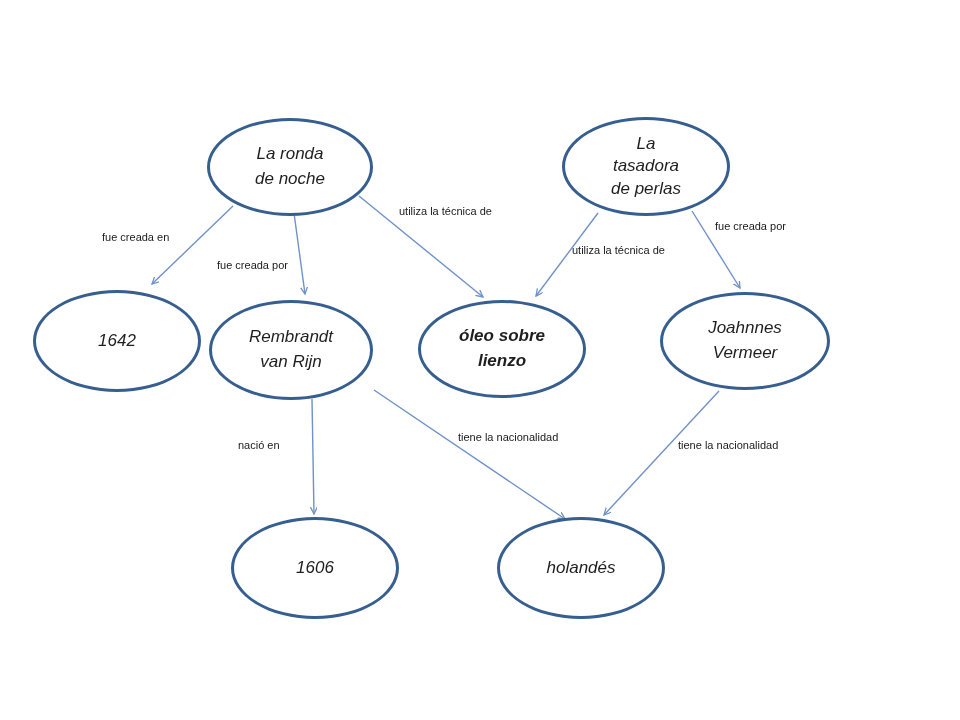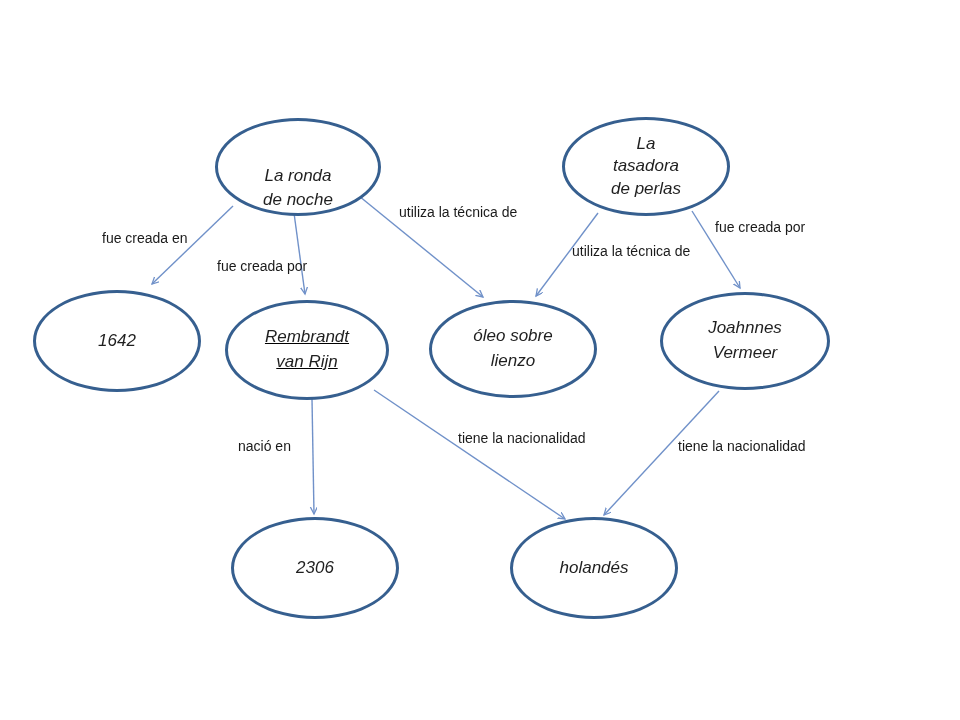--- a/index.html
+++ b/index.html
@@ -35,21 +35,21 @@
   }
   .node-label {
     font-style: italic;
     font-size: 17px;
     line-height: 1.45;
     color: #1f1f1f;
     white-space: pre-line;
   }
   .edge-label {
     position: absolute;
-    font-size: 14px;
+    font-size: 11px;
     line-height: 1.1;
     color: #1a1a1a;
     white-space: nowrap;
   }
 </style>
 </head>
 <body>
 
 <div id="canvas">
 
@@ -64,55 +64,55 @@
       <line x1="294" y1="213" x2="305" y2="294" marker-end="url(#openArrow)"></line>
       <line x1="359" y1="196" x2="483" y2="297" marker-end="url(#openArrow)"></line>
       <line x1="598" y1="213" x2="536" y2="296" marker-end="url(#openArrow)"></line>
       <line x1="692" y1="211" x2="740" y2="288" marker-end="url(#openArrow)"></line>
       <line x1="312" y1="399" x2="314" y2="514" marker-end="url(#openArrow)"></line>
       <line x1="374" y1="390" x2="565" y2="519" marker-end="url(#openArrow)"></line>
       <line x1="719" y1="391" x2="604" y2="515" marker-end="url(#openArrow)"></line>
     </g>
   </svg>
 
-  <div class="node" style="left:215px; top:118px; width:166px; height:98px;align-items:flex-end;">
+  <div class="node" style="left:207px; top:118px; width:166px; height:98px;">
     <span class="node-label">La ronda
 de noche</span>
   </div>
 
   <div class="node" style="left:562px; top:117px; width:168px; height:99px;justify-content:center;">
     <span class="node-label" style="line-height:1.3;">La
 tasadora
 de perlas</span>
   </div>
 
   <div class="node" style="left:33px; top:290px; width:168px; height:102px;align-items:center;">
     <span class="node-label">1642</span>
   </div>
 
-  <div class="node" style="left:225px; top:300px; width:164px; height:100px;text-decoration:underline;">
+  <div class="node" style="left:209px; top:300px; width:164px; height:100px;">
     <span class="node-label">Rembrandt
 van Rijn</span>
   </div>
 
-  <div class="node" style="left:429px; top:300px; width:168px; height:98px;">
+  <div class="node" style="left:418px; top:300px; width:168px; height:98px;font-weight:bold;">
     <span class="node-label">óleo sobre
 lienzo</span>
   </div>
 
   <div class="node" style="left:660px; top:292px; width:170px; height:98px;">
     <span class="node-label">Joahnnes
 Vermeer</span>
   </div>
 
   <div class="node" style="left:231px; top:517px; width:168px; height:102px;">
-    <span class="node-label">2306</span>
+    <span class="node-label">1606</span>
   </div>
 
-  <div class="node" style="left:510px; top:517px; width:168px; height:102px;text-align:right;">
+  <div class="node" style="left:497px; top:517px; width:168px; height:102px;text-align:right;">
     <span class="node-label">holandés</span>
   </div>
 
   <div class="edge-label" style="left:102px; top:231px;text-align:center;">fue creada en</div>
 
   <div class="edge-label" style="left:217px; top:259px;">fue creada por</div>
 
   <div class="edge-label" style="left:399px; top:205px;">utiliza la técnica de</div>
 
   <div class="edge-label" style="left:572px; top:244px;">utiliza la técnica de</div>

